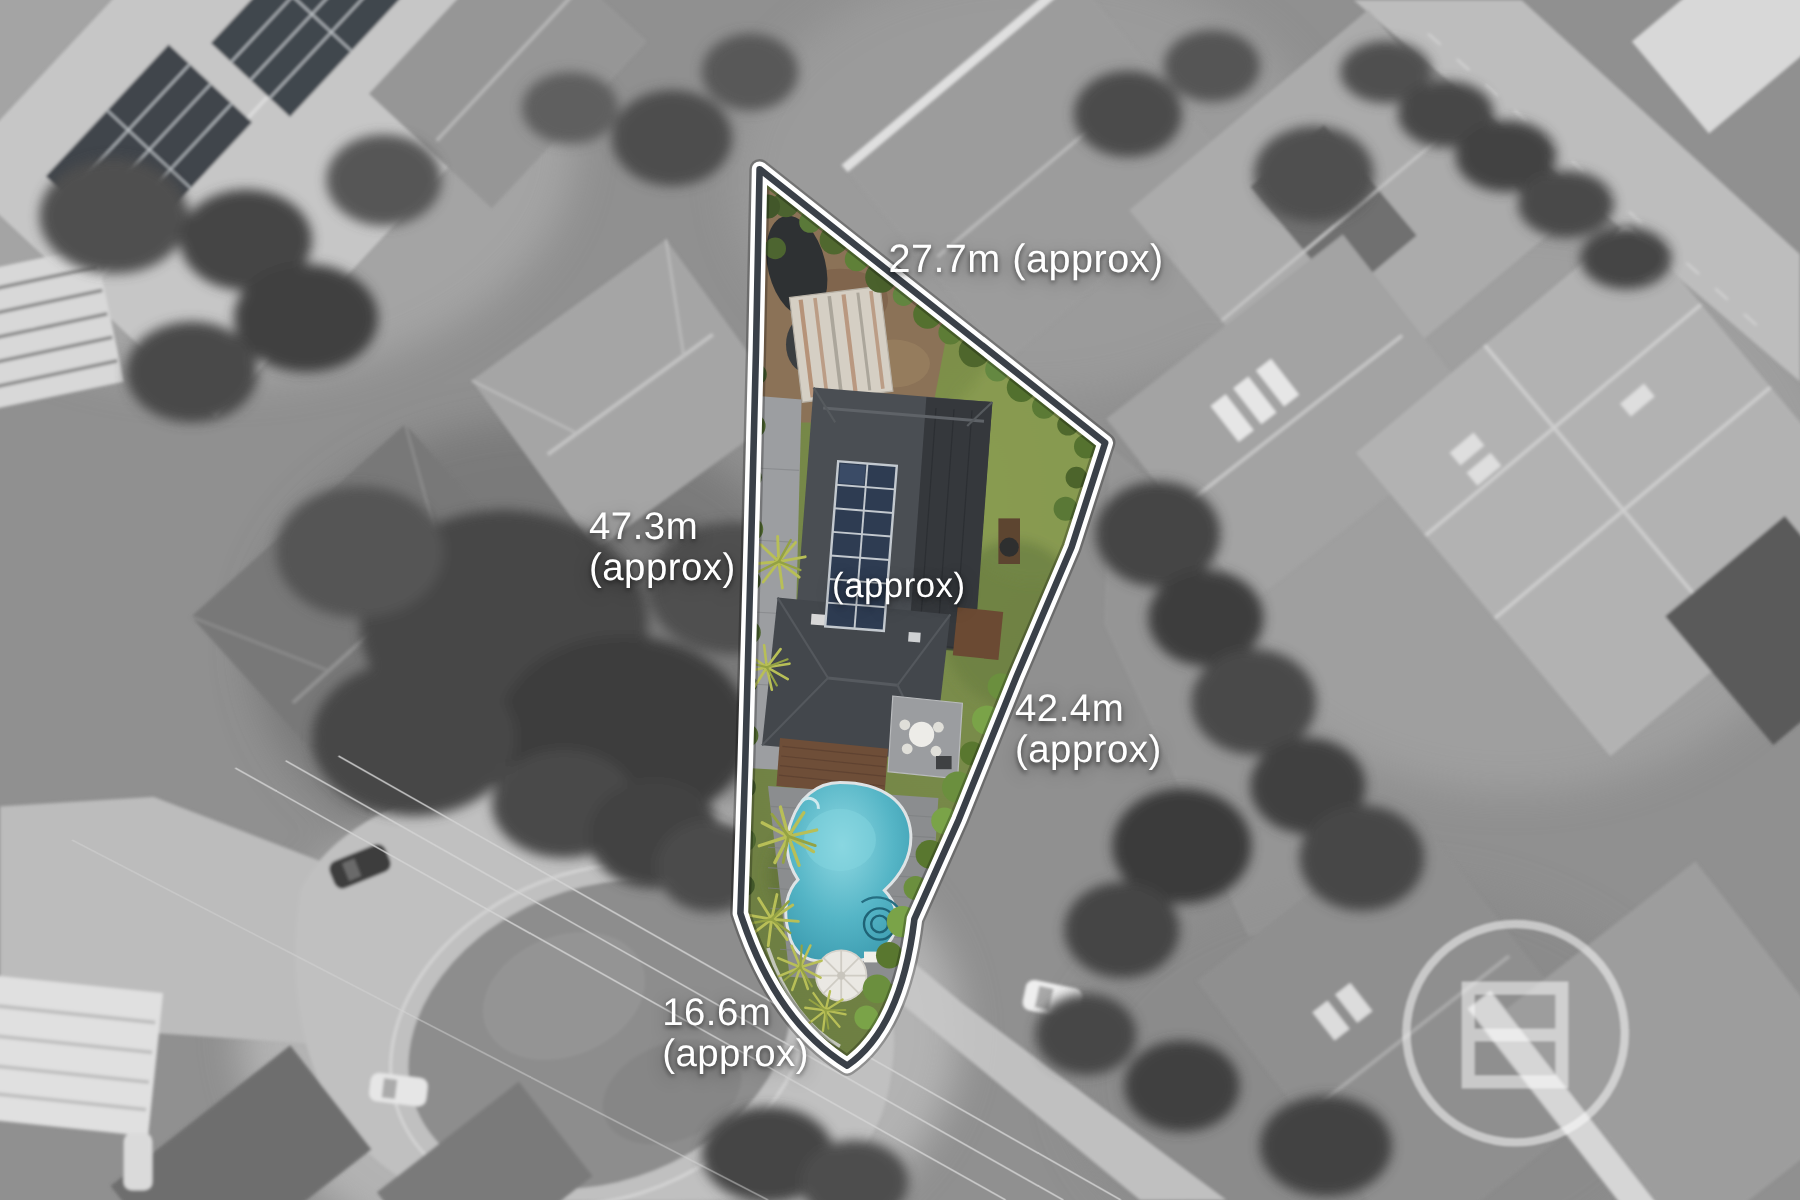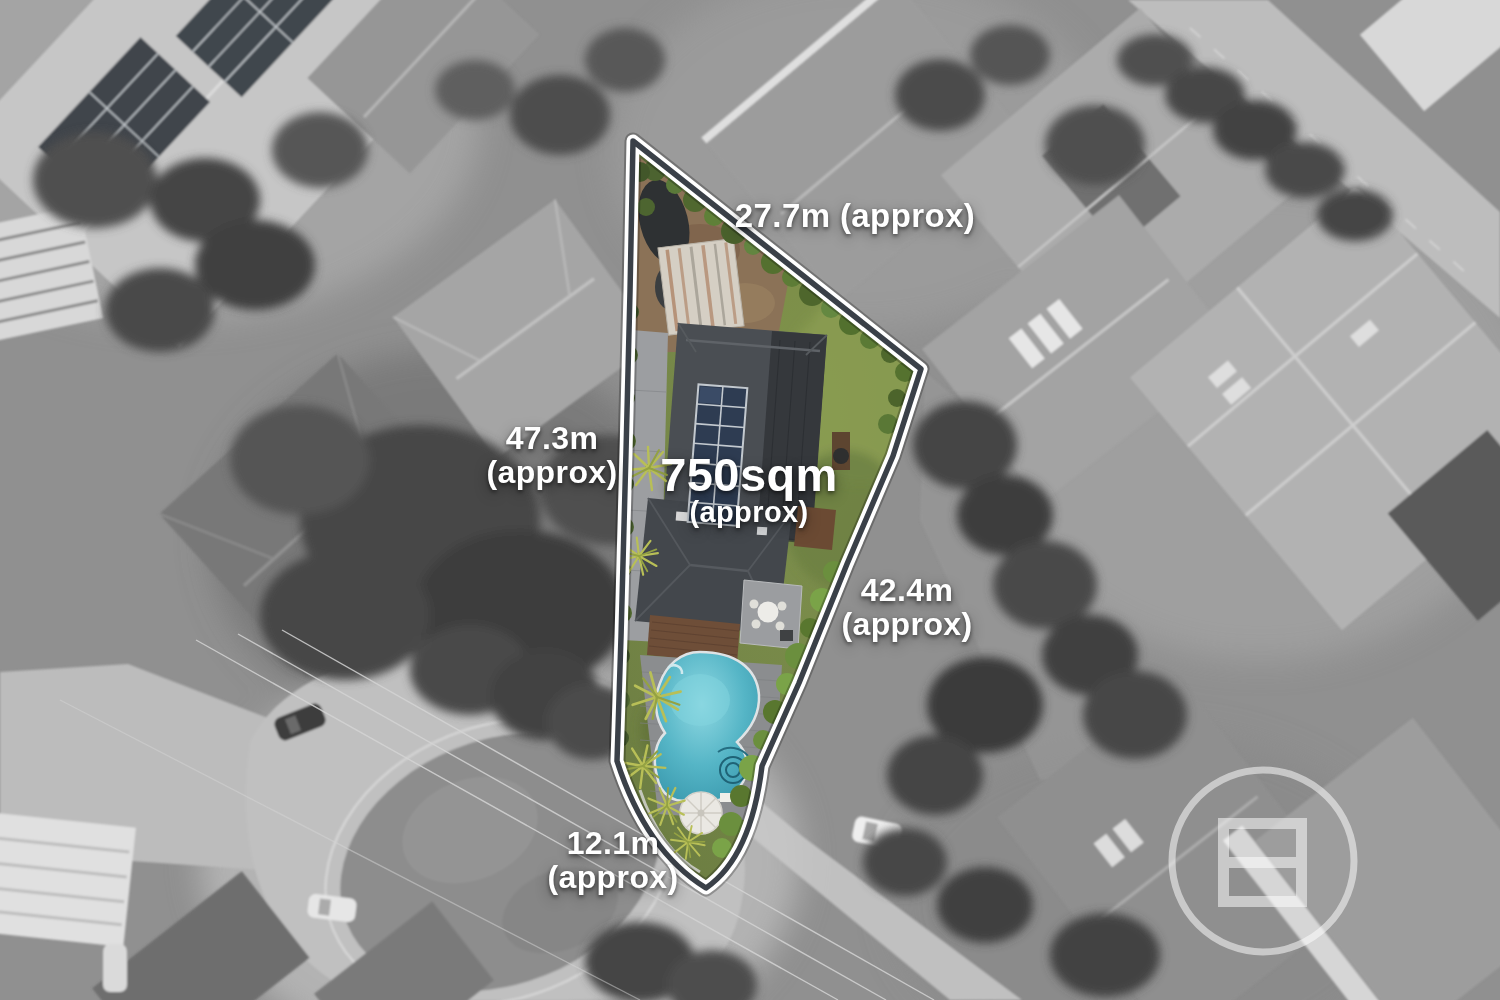--- a/index.html
+++ b/index.html
@@ -3,21 +3,21 @@
 <meta charset="utf-8">
 <style>
   html,body{margin:0;padding:0;background:#222;}
   .stage{
     position:relative;width:1500px;height:1000px;overflow:hidden;
     font-family:"Liberation Sans", sans-serif;background:#909090;
   }
   .stage svg{position:absolute;left:0;top:0;}
   .lbl{
     position:absolute;transform:translate(-50%,-50%);
-    color:#fff;font-weight:700;text-align:center;white-space:nowrap;
+    color:#fff;font-weight:400;text-align:left;white-space:nowrap;
     text-shadow:0 2px 4px rgba(0,0,0,.55), 0 4px 14px rgba(0,0,0,.4);
     letter-spacing:.4px;line-height:1.06;z-index:5;
   }
   .lbl span{display:block;}
   .lbl-top{left:855px;top:216px;font-size:33px;}
   .lbl-left{left:552px;top:456px;font-size:32px;}
   .lbl-right{left:907px;top:608px;font-size:32px;}
   .lbl-front{left:613px;top:861px;font-size:32px;}
   .lbl-area{left:749px;top:489px;}
   .area-val{font-size:47px;line-height:1.0;}
@@ -463,25 +463,24 @@
 </svg>
 
   <div class="lbl lbl-top">
     <span>27.7m (approx)</span>
   </div>
   <div class="lbl lbl-left">
     <span>47.3m</span>
     <span>(approx)</span>
   </div>
   <div class="lbl lbl-area">
-    <span class="area-val">750sqm</span>
     <span class="area-approx">(approx)</span>
   </div>
   <div class="lbl lbl-right">
     <span>42.4m</span>
     <span>(approx)</span>
   </div>
   <div class="lbl lbl-front">
-    <span>12.1m</span>
+    <span>16.6m</span>
     <span>(approx)</span>
   </div>
 
 </div>
 
 </body></html>

